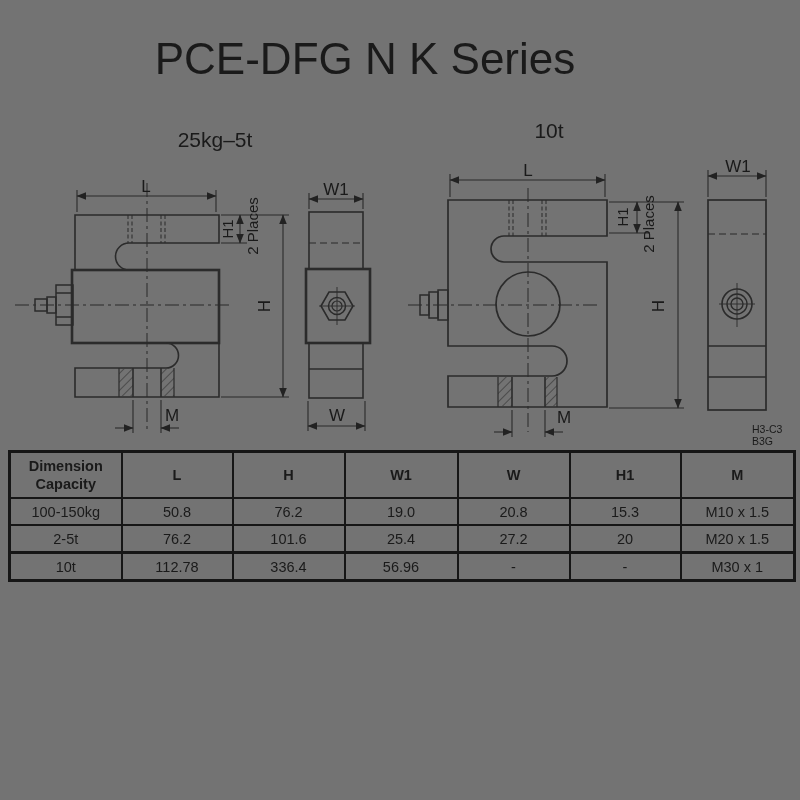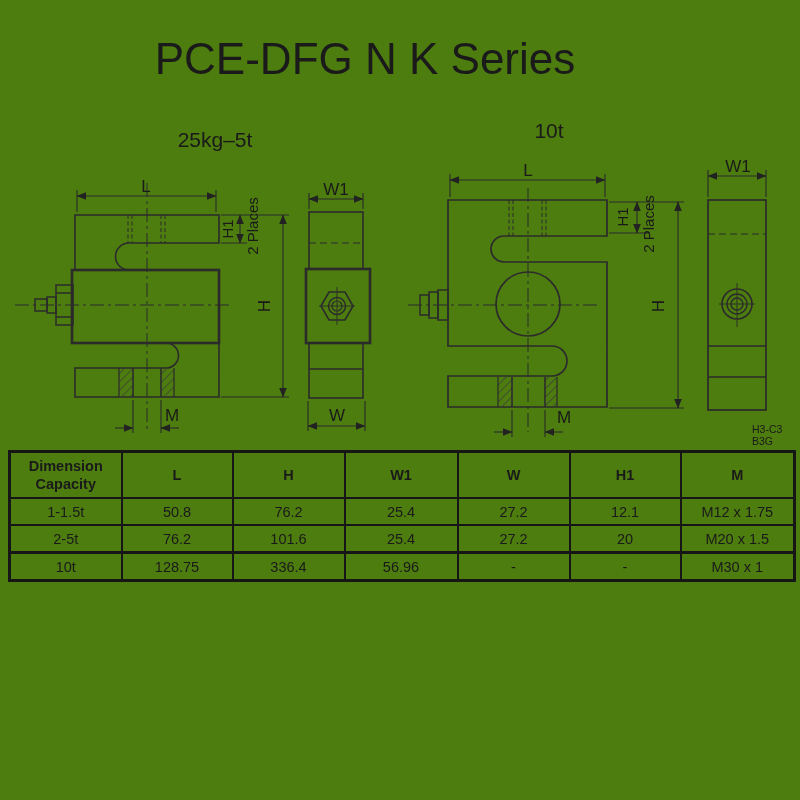--- a/index.html
+++ b/index.html
@@ -1,16 +1,16 @@
 <!DOCTYPE html>
 <html><head>
 <meta charset="utf-8">
 <style>
   html,body{margin:0;padding:0;background:#fff;}
-  #page{position:relative;width:800px;height:800px;background:#4d7c0f;overflow:hidden;
+  #page{position:relative;width:800px;height:800px;background:#737373;overflow:hidden;
         font-family:"Liberation Sans",sans-serif;}
   svg{position:absolute;left:0;top:0;}
   svg text{fill:#1a1a1a;font-family:"Liberation Sans",sans-serif;}
   .title-text{font-size:44px;letter-spacing:0px;}
   .model-label{font-size:21px;}
   .dim-label{font-size:17px;}
   .dim-label-sm{font-size:15px;}
   .note-text{font-size:10.5px;}
   
   #dim-table{position:absolute;left:8px;top:450px;width:785px;border-collapse:collapse;
@@ -198,40 +198,40 @@
       <div class="corner-line">Capacity</div>
     </th>
     <th>L</th>
     <th>H</th>
     <th>W1</th>
     <th>W</th>
     <th>H1</th>
     <th>M</th>
   </tr>
   <tr>
-    <td>1-1.5t</td>
+    <td>100-150kg</td>
     <td>50.8</td>
     <td>76.2</td>
-    <td>25.4</td>
-    <td>27.2</td>
-    <td>12.1</td>
-    <td>M12 x 1.75</td>
+    <td>19.0</td>
+    <td>20.8</td>
+    <td>15.3</td>
+    <td>M10 x 1.5</td>
   </tr>
   <tr>
     <td>2-5t</td>
     <td>76.2</td>
     <td>101.6</td>
     <td>25.4</td>
     <td>27.2</td>
     <td>20</td>
     <td>M20 x 1.5</td>
   </tr>
   <tr class="last-row">
     <td>10t</td>
-    <td>128.75</td>
+    <td>112.78</td>
     <td>336.4</td>
     <td>56.96</td>
     <td>-</td>
     <td>-</td>
     <td>M30 x 1</td>
   </tr>
 </tbody>
     </table>
 
 </div>

